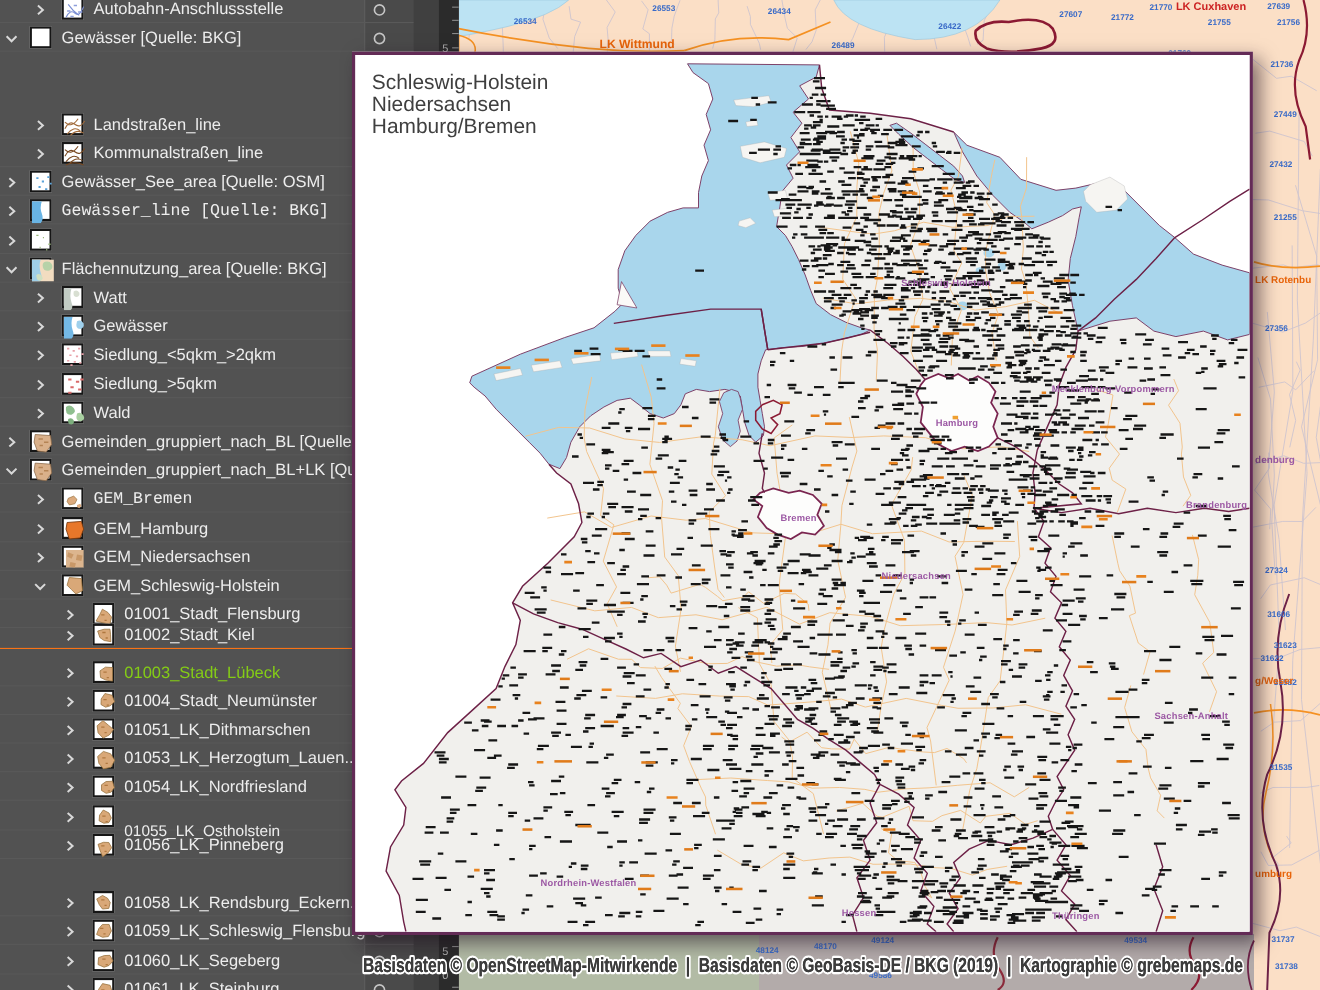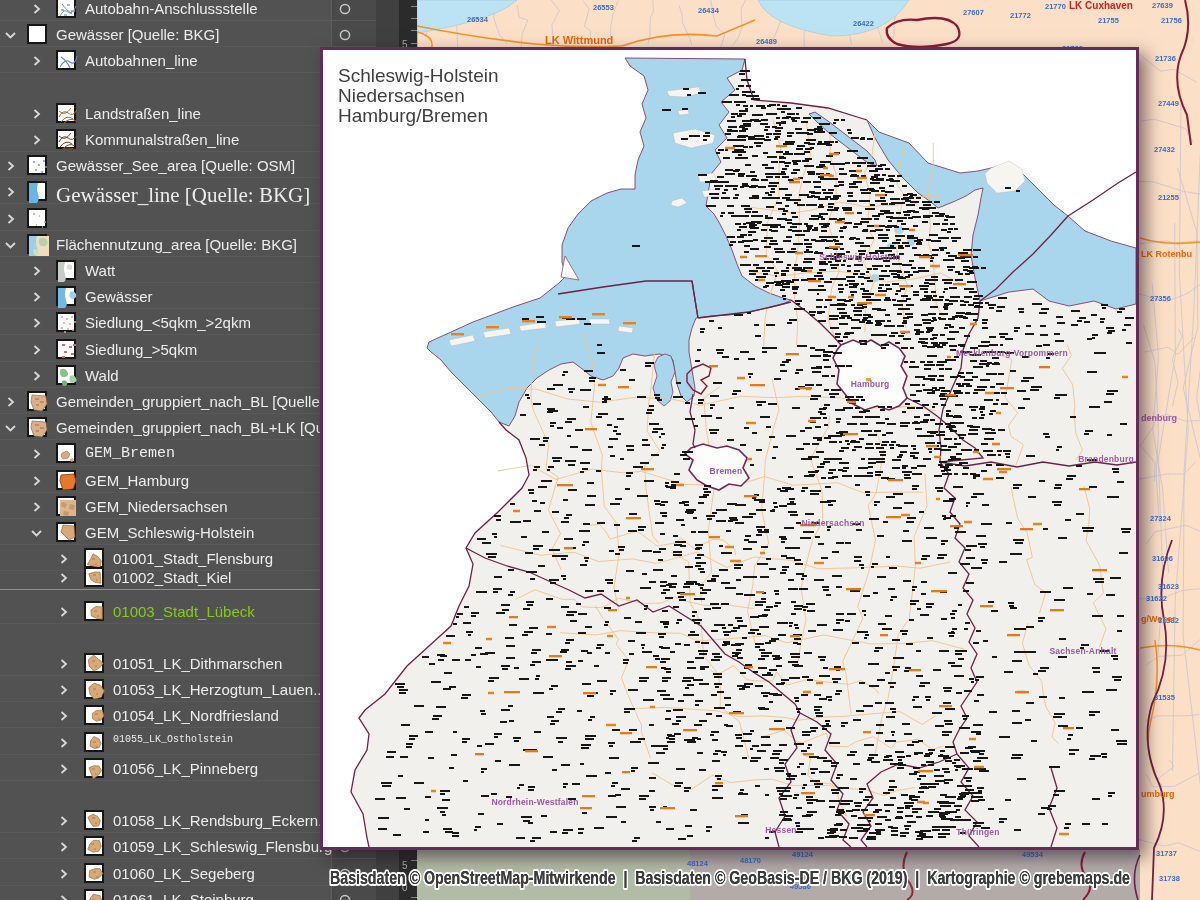--- a/index.html
+++ b/index.html
@@ -154,29 +154,20 @@
     <div style="position:absolute;left:0;top:22.1px;width:376px;height:25.2px;border-bottom:1px solid #595959">
       <svg style="position:absolute;left:4px;top:7px" width="13" height="12" viewBox="0 0 13 12">
         <path d="M2,4 L6.5,8.5 L11,4" fill="none" stroke="#d8d8d8" stroke-width="1.8"></path>
       </svg>
       <div style="position:absolute;left:27px;top:2px;width:20px;height:20px;background:#fff;border:2px solid #161616"><svg width="20" height="20" viewBox="0 0 20 20"></svg></div>
       <div style="position:absolute;left:56px;top:4px;font-size:15px;color:#ededed;font-family:Liberation Sans,sans-serif;white-space:nowrap">Gewässer [Quelle: BKG]</div>
     </div>
     <svg style="position:absolute;left:339px;top:29.2px" width="12" height="12" viewBox="0 0 12 12">
       <circle cx="6" cy="6" r="4.6" fill="none" stroke="#c6c6c6" stroke-width="1.5"></circle>
     </svg>
-    <div style="position:absolute;left:0;top:48.3px;width:376px;height:25.2px;border-bottom:1px solid #595959">
-      <svg style="position:absolute;left:31px;top:7px" width="11" height="12" viewBox="0 0 11 12">
-        <path d="M3.5,2 L8,6 L3.5,10" fill="none" stroke="#d8d8d8" stroke-width="1.8"></path>
-      </svg>
-      <div style="position:absolute;left:56px;top:2px;width:20px;height:20px;background:#fff;border:2px solid #161616"><svg width="20" height="20" viewBox="0 0 20 20">
-          <path d="M2,15 Q7,6 12,10 T19,4 M3,5 Q9,9 12,16" fill="none" stroke="#6b83cc" stroke-width="1.1"></path>
-        </svg></div>
-      <div style="position:absolute;left:85px;top:4px;font-size:15px;color:#ededed;font-family:Liberation Sans,sans-serif;white-space:nowrap">Autobahnen_line</div>
-    </div>
     <svg style="position:absolute;left:339px;top:55.4px" width="12" height="12" viewBox="0 0 12 12">
       <circle cx="6" cy="6" r="4.6" fill="none" stroke="#c6c6c6" stroke-width="1.5"></circle>
     </svg>
     <svg style="position:absolute;left:339px;top:81.6px" width="12" height="12" viewBox="0 0 12 12">
       <circle cx="6" cy="6" r="4.6" fill="none" stroke="#c6c6c6" stroke-width="1.5"></circle>
     </svg>
     <div style="position:absolute;left:0;top:100.7px;width:376px;height:25.2px;border-bottom:1px solid #595959">
       <svg style="position:absolute;left:31px;top:7px" width="11" height="12" viewBox="0 0 11 12">
         <path d="M3.5,2 L8,6 L3.5,10" fill="none" stroke="#d8d8d8" stroke-width="1.8"></path>
       </svg>
@@ -212,21 +203,21 @@
     <svg style="position:absolute;left:339px;top:160.2px" width="12" height="12" viewBox="0 0 12 12">
       <circle cx="6" cy="6" r="4.6" fill="none" stroke="#c6c6c6" stroke-width="1.5"></circle>
     </svg>
     <div style="position:absolute;left:0;top:179.3px;width:376px;height:25.2px;border-bottom:1px solid #595959">
       <svg style="position:absolute;left:5px;top:7px" width="11" height="12" viewBox="0 0 11 12">
         <path d="M3.5,2 L8,6 L3.5,10" fill="none" stroke="#d8d8d8" stroke-width="1.8"></path>
       </svg>
       <div style="position:absolute;left:27px;top:2px;width:20px;height:20px;background:#fff;border:2px solid #161616"><svg width="20" height="20" viewBox="0 0 20 20">
           <path d="M0,0 H9 Q7,6 9,11 Q11,16 8,20 H0 Z" fill="#69b4e4"></path>
         </svg></div>
-      <div style="position:absolute;left:56px;top:4px;font-size:21px;color:#ededed;font-family:Liberation Serif, serif;white-space:nowrap">Gewässer_line [Quelle: BKG]</div>
+      <div style="position:absolute;left:56px;top:4px;font-size:15px;color:#ededed;font-family:Liberation Mono, monospace;white-space:nowrap">Gewässer_line [Quelle: BKG]</div>
     </div>
     <svg style="position:absolute;left:339px;top:186.4px" width="12" height="12" viewBox="0 0 12 12">
       <circle cx="6" cy="6" r="4.6" fill="none" stroke="#c6c6c6" stroke-width="1.5"></circle>
     </svg>
     <div style="position:absolute;left:0;top:205.5px;width:376px;height:25.2px;border-bottom:1px solid #595959">
       <svg style="position:absolute;left:5px;top:7px" width="11" height="12" viewBox="0 0 11 12">
         <path d="M3.5,2 L8,6 L3.5,10" fill="none" stroke="#d8d8d8" stroke-width="1.8"></path>
       </svg>
       <div style="position:absolute;left:27px;top:2px;width:20px;height:20px;background:#fff;border:2px solid #161616"><svg width="20" height="20" viewBox="0 0 20 20">
           <path d="M4,4h2M10,6h1M15,12h2M7,15h1M13,17h1" fill="none" stroke="#9ab87a" stroke-width="1.3"></path>
@@ -422,20 +413,30 @@
       </svg>
       <div style="position:absolute;left:84px;top:2px;width:20px;height:20px;background:#fff;border:2px solid #161616"><svg width="20" height="20" viewBox="0 0 20 20">
           <path d="M16.3,10.1 L16.3,16.2 L10.2,15.2 L5.4,12.9 L4.9,6.9 L9.9,3.5 L16.3,3.9Z" fill="#d9a878" stroke="#96713d" stroke-width="0.7"></path>
           <path d="M8,8 h3 M11,13 h2" stroke="#b07840" stroke-width="1.2" fill="none"></path>
         </svg></div>
       <div style="position:absolute;left:113px;top:4px;font-size:15px;color:#84cc16;font-family:Liberation Sans,sans-serif;white-space:nowrap">01003_Stadt_Lübeck</div>
     </div>
     <svg style="position:absolute;left:339px;top:605.6px" width="12" height="12" viewBox="0 0 12 12">
       <circle cx="6" cy="6" r="4.6" fill="none" stroke="#c6c6c6" stroke-width="1.5"></circle>
     </svg>
+    <div style="position:absolute;left:0;top:624.7px;width:376px;height:25.2px;border-bottom:1px solid #595959">
+      <svg style="position:absolute;left:58px;top:7px" width="11" height="12" viewBox="0 0 11 12">
+        <path d="M3.5,2 L8,6 L3.5,10" fill="none" stroke="#d8d8d8" stroke-width="1.8"></path>
+      </svg>
+      <div style="position:absolute;left:84px;top:2px;width:20px;height:20px;background:#fff;border:2px solid #161616"><svg width="20" height="20" viewBox="0 0 20 20">
+          <path d="M18.2,8.9 L14.1,12.7 L10.0,13.9 L5.8,11.5 L6.0,6.4 L9.4,1.5 L15.8,3.0Z" fill="#d9a878" stroke="#96713d" stroke-width="0.7"></path>
+          <path d="M8,7 h3 M11,12 h2" stroke="#b07840" stroke-width="1.2" fill="none"></path>
+        </svg></div>
+      <div style="position:absolute;left:113px;top:4px;font-size:15px;color:#ededed;font-family:Liberation Sans,sans-serif;white-space:nowrap">01004_Stadt_Neumünster</div>
+    </div>
     <svg style="position:absolute;left:339px;top:631.8px" width="12" height="12" viewBox="0 0 12 12">
       <circle cx="6" cy="6" r="4.6" fill="none" stroke="#c6c6c6" stroke-width="1.5"></circle>
     </svg>
     <div style="position:absolute;left:0;top:650.9px;width:376px;height:25.2px;border-bottom:1px solid #595959">
       <svg style="position:absolute;left:58px;top:7px" width="11" height="12" viewBox="0 0 11 12">
         <path d="M3.5,2 L8,6 L3.5,10" fill="none" stroke="#d8d8d8" stroke-width="1.8"></path>
       </svg>
       <div style="position:absolute;left:84px;top:2px;width:20px;height:20px;background:#fff;border:2px solid #161616"><svg width="20" height="20" viewBox="0 0 20 20">
           <path d="M17.2,8.2 L13.4,13.1 L7.7,16.0 L3.2,11.2 L2.3,4.8 L7.6,0.1 L12.6,4.3Z" fill="#d9a878" stroke="#96713d" stroke-width="0.7"></path>
           <path d="M6,6 h3 M9,11 h2" stroke="#b07840" stroke-width="1.2" fill="none"></path>
@@ -472,21 +473,21 @@
       <circle cx="6" cy="6" r="4.6" fill="none" stroke="#c6c6c6" stroke-width="1.5"></circle>
     </svg>
     <div style="position:absolute;left:0;top:729.5px;width:376px;height:25.2px;border-bottom:1px solid #595959">
       <svg style="position:absolute;left:58px;top:7px" width="11" height="12" viewBox="0 0 11 12">
         <path d="M3.5,2 L8,6 L3.5,10" fill="none" stroke="#d8d8d8" stroke-width="1.8"></path>
       </svg>
       <div style="position:absolute;left:84px;top:2px;width:20px;height:20px;background:#fff;border:2px solid #161616"><svg width="20" height="20" viewBox="0 0 20 20">
           <path d="M15.2,9.6 L12.9,13.8 L8.4,14.4 L4.1,12.2 L4.5,7.1 L7.9,2.4 L13.1,5.1Z" fill="#d9a878" stroke="#96713d" stroke-width="0.7"></path>
           <path d="M7,8 h3 M10,13 h2" stroke="#b07840" stroke-width="1.2" fill="none"></path>
         </svg></div>
-      <div style="position:absolute;left:113px;top:4px;font-size:10px;color:#ededed;font-family:Liberation Mono, monospace;white-space:nowrap">01055_LK_Ostholstein</div>
+      <div style="position:absolute;left:113px;top:17px;font-size:14px;color:#ededed;font-family:Liberation Sans, sans-serif;white-space:nowrap">01055_LK_Ostholstein</div>
     </div>
     <svg style="position:absolute;left:339px;top:736.6px" width="12" height="12" viewBox="0 0 12 12">
       <circle cx="6" cy="6" r="4.6" fill="none" stroke="#c6c6c6" stroke-width="1.5"></circle>
     </svg>
     <div style="position:absolute;left:0;top:755.7px;width:376px;height:25.2px;border-bottom:1px solid #595959">
       <svg style="position:absolute;left:58px;top:7px" width="11" height="12" viewBox="0 0 11 12">
         <path d="M3.5,2 L8,6 L3.5,10" fill="none" stroke="#d8d8d8" stroke-width="1.8"></path>
       </svg>
       <div style="position:absolute;left:84px;top:2px;width:20px;height:20px;background:#fff;border:2px solid #161616"><svg width="20" height="20" viewBox="0 0 20 20">
           <path d="M15.5,10.6 L12.6,14.9 L7.3,18.8 L4.8,12.7 L3.1,7.6 L8.1,5.7 L12.9,5.9Z" fill="#d9a878" stroke="#96713d" stroke-width="0.7"></path>

